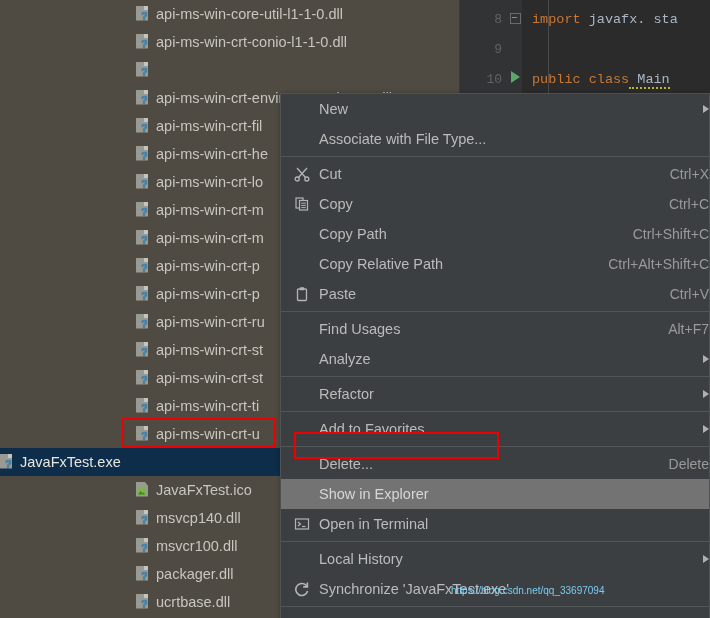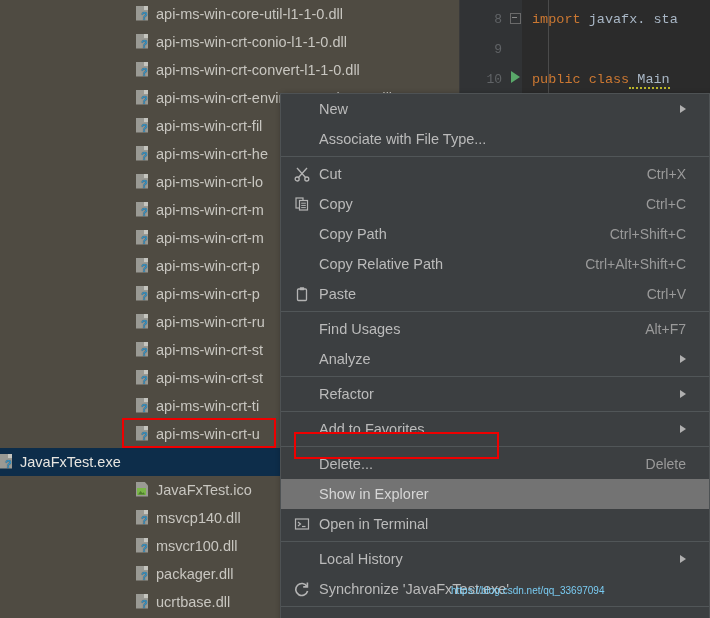--- a/index.html
+++ b/index.html
@@ -202,21 +202,21 @@
     overflow: hidden;
   }
   .menu-item {
     position: relative;
     height: 30px;
     display: flex;
     align-items: center;
     color: #bbbbbb;
     font-size: 14.5px;
     padding-left: 8px;
-    padding-right: 23px;
+    padding-right: 0;
     box-sizing: border-box;
     white-space: nowrap;
     justify-content: flex-end;
   }
   .menu-item.highlighted {
     background: #737373;
     color: #d6d6d6;
   }
   .menu-icon {
     width: 26px;
@@ -296,21 +296,20 @@
           <span class="qmark">?</span>
         </span>
         <span class="tree-label">api-ms-win-crt-conio-l1-1-0.dll</span>
       </div>
       <div class="tree-row">
         <span class="file-icon">
           <span class="doc"></span>
           <span class="fold"></span>
           <span class="qmark">?</span>
         </span>
-        <span class="tree-label">api-ms-win-crt-convert-l1-1-0.dll</span>
       </div>
       <div class="tree-row">
         <span class="file-icon">
           <span class="doc"></span>
           <span class="fold"></span>
           <span class="qmark">?</span>
         </span>
         <span class="tree-label">api-ms-win-crt-environment-l1-1-0.dll</span>
       </div>
       <div class="tree-row">

